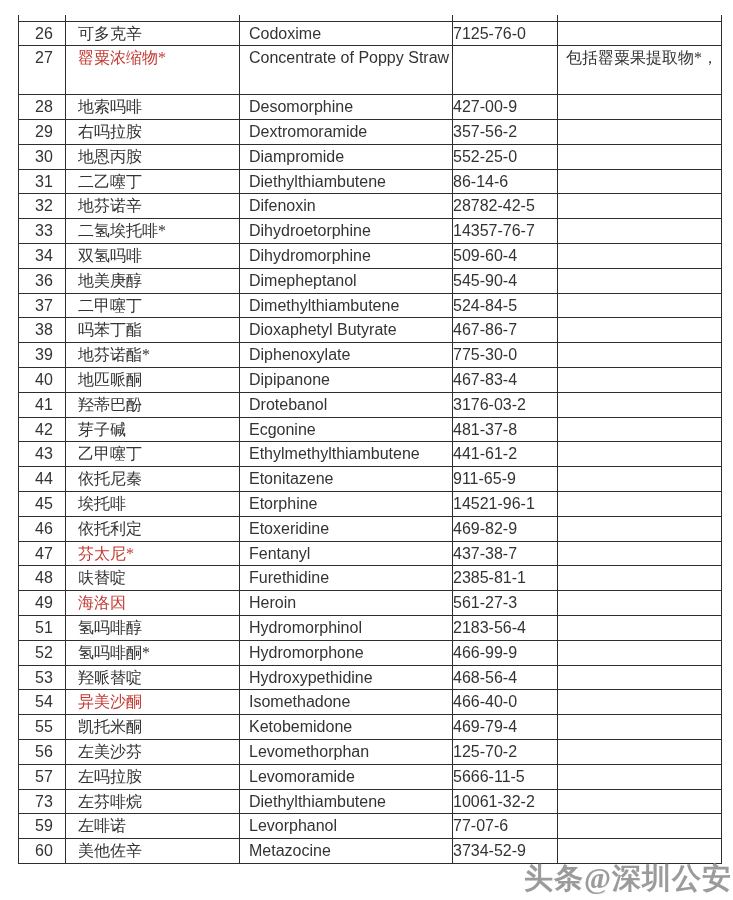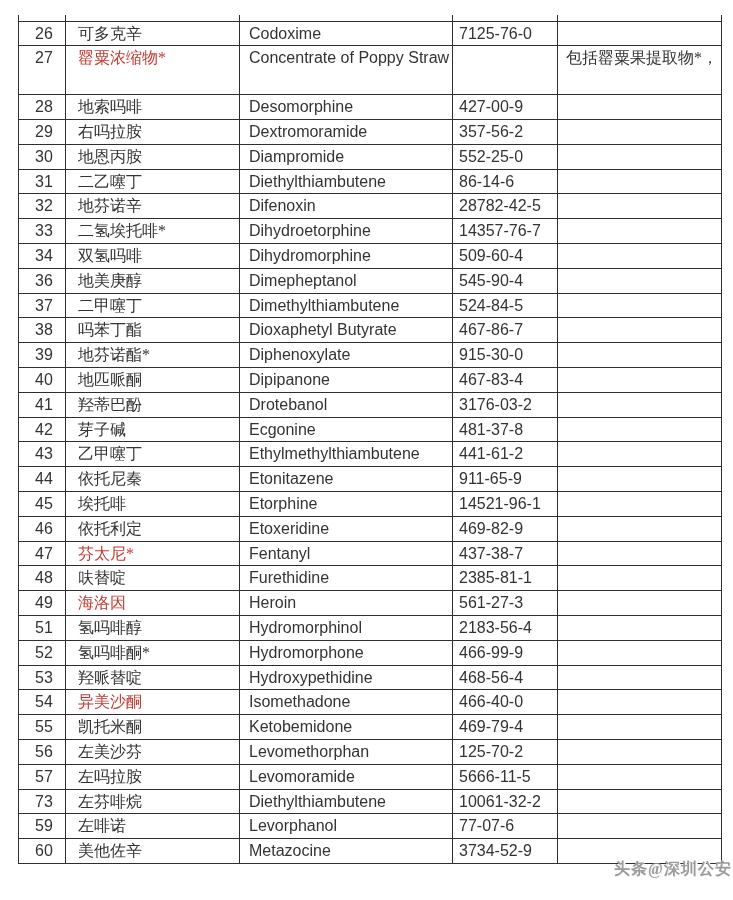--- a/index.html
+++ b/index.html
@@ -39,28 +39,28 @@
     line-height: 23.8px;
     overflow: hidden;
     white-space: nowrap;
   }
   tr.data-row { height: 23.85px; }
   tr.data-row.tall { height: 49px; }
   tr.stub-row td { height: 6px; border-top: none; }
   td.col-no  { padding-left: 16px; }
   td.col-cn  { padding-left: 12px; font-family: "Liberation Serif", "DejaVu Serif", serif; }
   td.col-en  { padding-left: 9px; }
-  td.col-cas { padding-left: 6px; }
+  td.col-cas { padding-left: 0; }
   td.col-rem { padding-left: 8px; white-space: pre-line; font-family: "Liberation Serif", "DejaVu Serif", serif; }
   tr.red-row td.col-cn { color: var(--red); font-weight: normal; }
   .watermark {
     position: absolute;
     top: 859px;
     right: 1px;
-    font-size: 16px;
+    font-size: 29px;
     font-weight: bold;
     letter-spacing: 1px;
     color: var(--wm);
     text-shadow: 2px 2px 0 #ffffff, 1px 1px 0 #f0f0f0;
     font-family: "Liberation Serif", "DejaVu Serif", serif;
     white-space: nowrap;
   }
 </style>
 </head>
 <body>
@@ -165,21 +165,21 @@
       <td class="col-no">38</td>
       <td class="col-cn">吗苯丁酯</td>
       <td class="col-en">Dioxaphetyl Butyrate</td>
       <td class="col-cas">467-86-7</td>
       <td class="col-rem"></td>
     </tr>
         <tr class="data-row">
       <td class="col-no">39</td>
       <td class="col-cn">地芬诺酯*</td>
       <td class="col-en">Diphenoxylate</td>
-      <td class="col-cas">915-30-0</td>
+      <td class="col-cas">775-30-0</td>
       <td class="col-rem"></td>
     </tr>
         <tr class="data-row">
       <td class="col-no">40</td>
       <td class="col-cn">地匹哌酮</td>
       <td class="col-en">Dipipanone</td>
       <td class="col-cas">467-83-4</td>
       <td class="col-rem"></td>
     </tr>
         <tr class="data-row">

